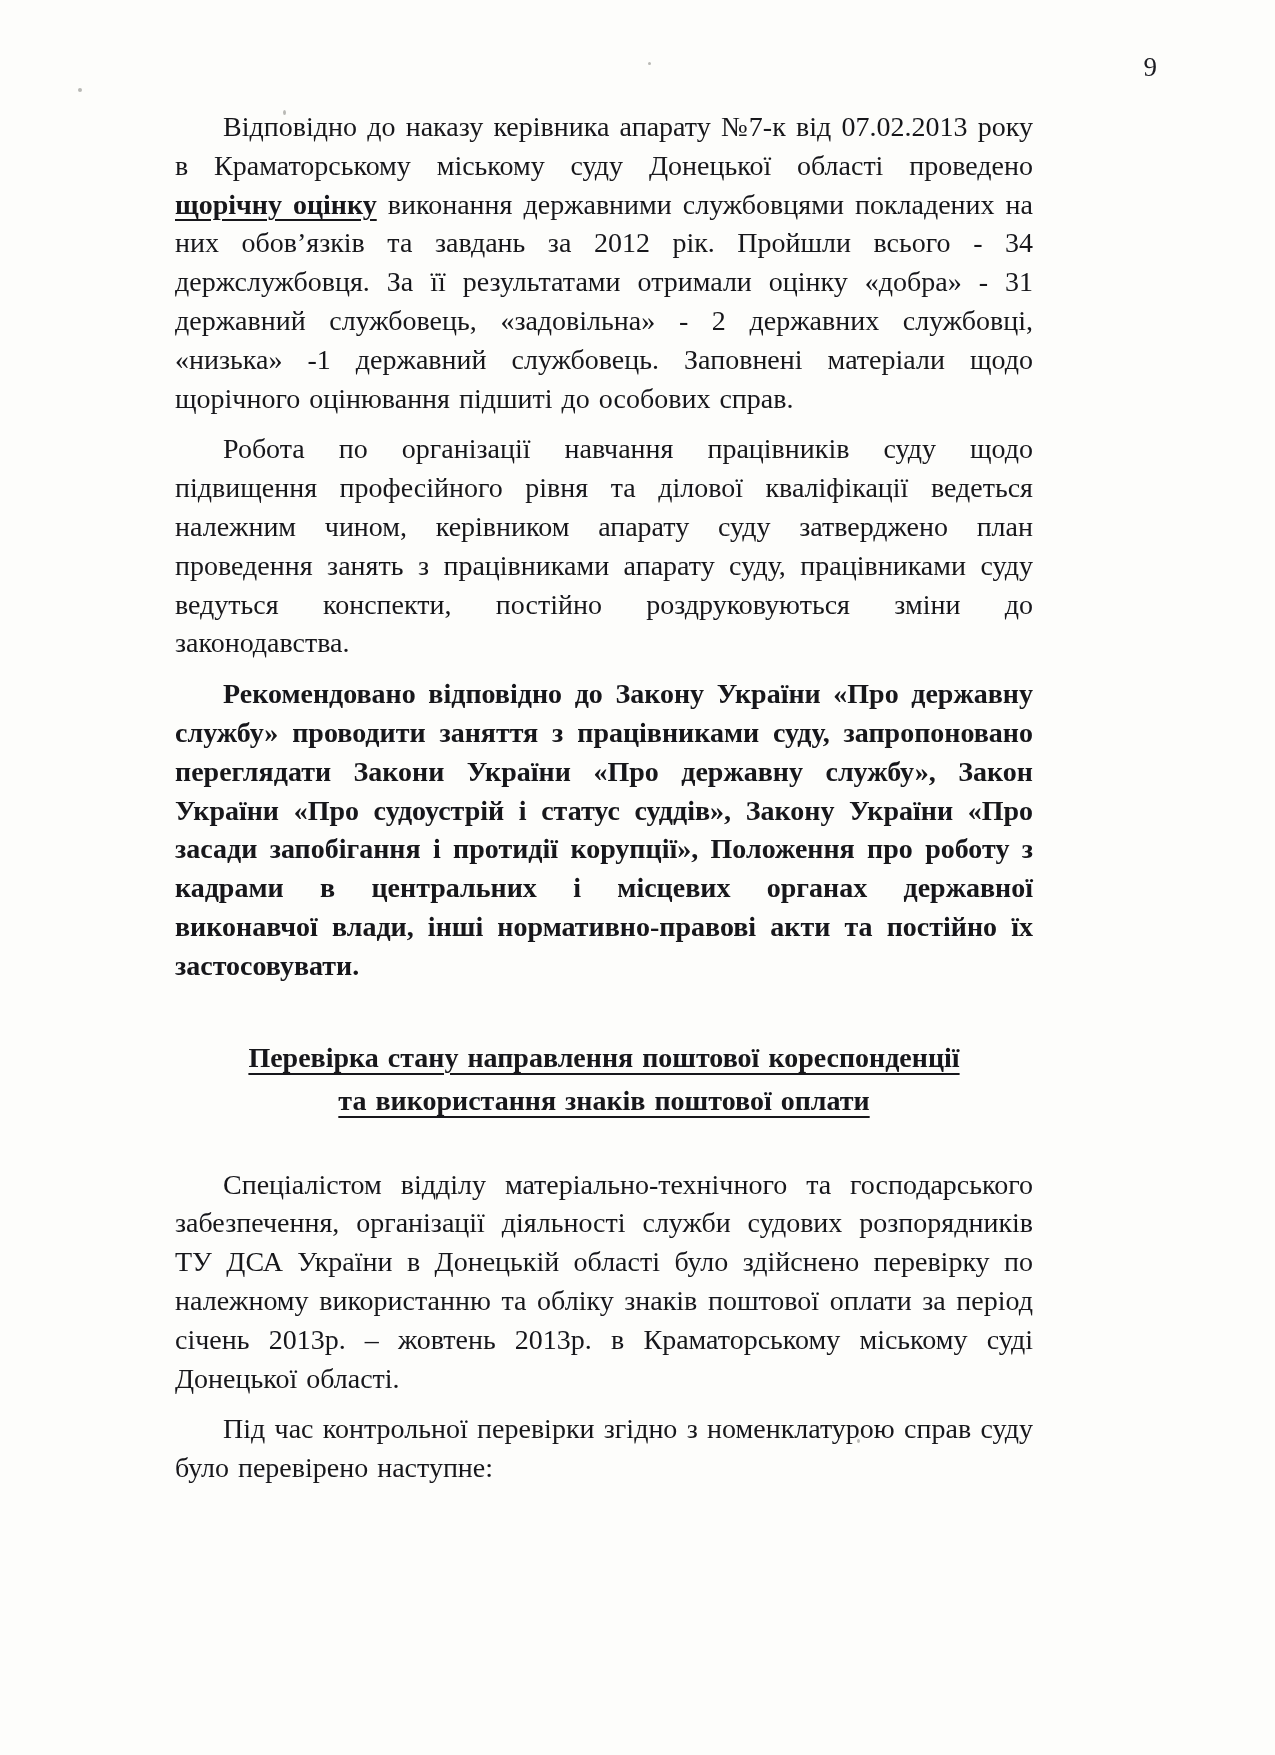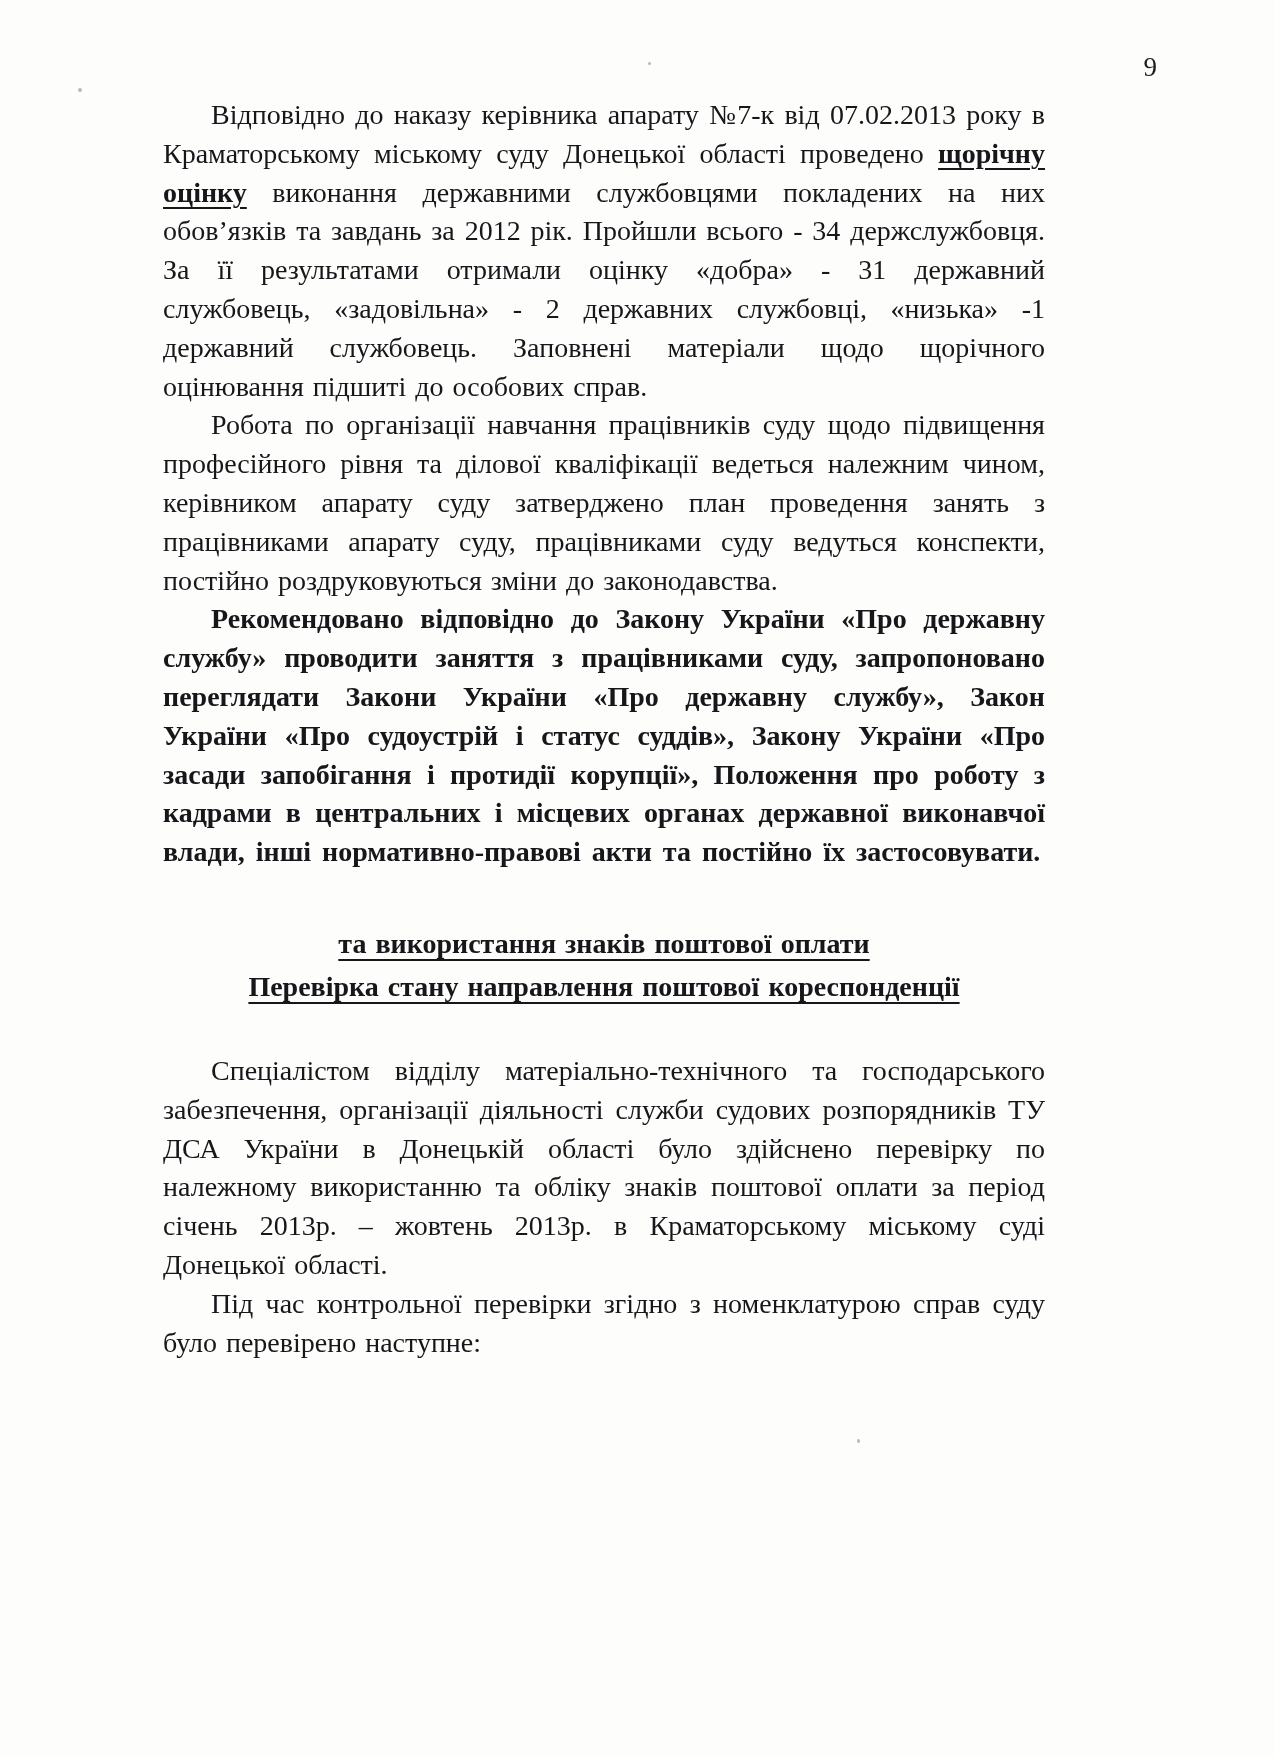--- a/index.html
+++ b/index.html
@@ -24,21 +24,21 @@
     font-size: 27px;
     color: #1c1c22;
   }
   .text-block {
     position: absolute;
     top: 96px;
     left: 163px;
     width: 882px;
   }
   .para {
-    margin: 0;
+    margin: 12px;
     font-size: 28px;
     line-height: 38.8px;
     text-align: justify;
     text-indent: 48px;
     word-spacing: 2px;
   }
   .bold { font-weight: bold; }
   .bold-para {
     font-weight: bold;
     word-spacing: 4px;
@@ -89,22 +89,22 @@
     <p class="para"><span>Відповідно до наказу керівника апарату №7-к від 07.02.2013 року в Краматорському міському суду Донецької області проведено </span><span class="emphasis">щорічну оцінку</span><span> виконання державними службовцями покладених на них обов’язків та завдань за 2012 рік. Пройшли всього - 34 держслужбовця. За її результатами отримали оцінку «добра» - 31 державний службовець, «задовільна» - 2 державних службовці, «низька» -1 державний службовець. Заповнені матеріали щодо щорічного оцінювання підшиті до особових справ.</span></p>
 
     <p class="para">Робота по організації навчання працівників суду щодо підвищення професійного рівня та ділової кваліфікації ведеться належним чином, керівником апарату суду затверджено план проведення занять з працівниками апарату суду, працівниками суду ведуться конспекти, постійно роздруковуються зміни до законодавства.</p>
 
     <p class="para bold-para">Рекомендовано відповідно до Закону України «Про державну службу» проводити заняття з працівниками суду, запропоновано переглядати Закони України «Про державну службу», Закон України «Про судоустрій і статус суддів»,  Закону України «Про засади запобігання і протидії корупції», Положення про роботу з кадрами в центральних і місцевих органах державної виконавчої влади, інші нормативно-правові акти та постійно їх застосовувати.</p>
 
 
 
 
     <div class="para heading">
+      <div class="heading-line">Перевірка стану направлення поштової кореспонденції</div>
       <div class="heading-line">та використання знаків поштової оплати</div>
-      <div class="heading-line">Перевірка стану направлення поштової кореспонденції</div>
     </div>
 
     <p class="para">Спеціалістом відділу матеріально-технічного та господарського забезпечення, організації діяльності служби судових розпорядників ТУ ДСА України в Донецькій області було здійснено перевірку по належному використанню та обліку знаків поштової оплати за період січень 2013р. – жовтень 2013р. в Краматорському міському суді Донецької області.</p>
 
     <p class="para">Під час контрольної перевірки згідно з номенклатурою справ суду було перевірено наступне:</p>
 
   </div>
 </div>
 
 </body></html>

